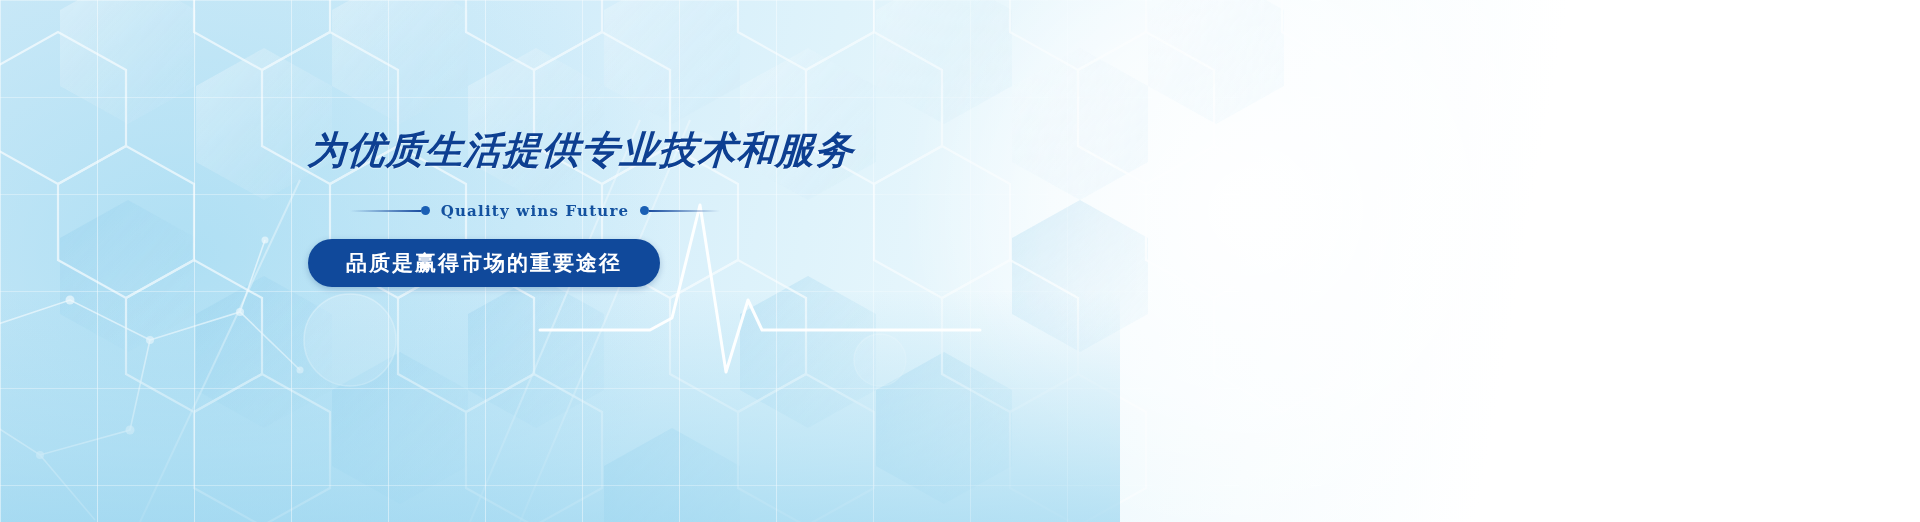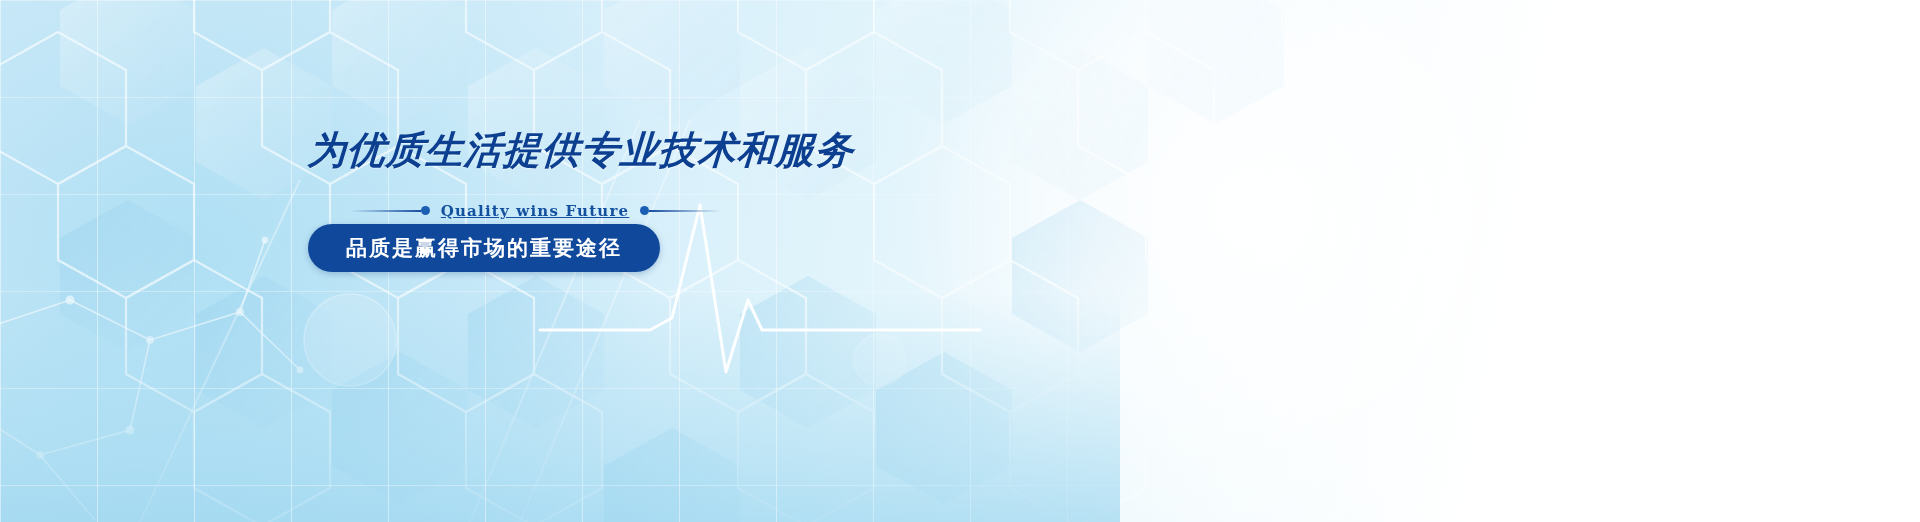--- a/index.html
+++ b/index.html
@@ -120,25 +120,24 @@
   }
   .divider .en-text {
     font-family: "DejaVu Serif", "Liberation Serif", serif;
     font-size: 15px;
     font-weight: bold;
     color: #13519f;
     letter-spacing: 1.2px;
     padding: 0 11px;
     white-space: nowrap;
     flex: 0 0 auto;
-    text-decoration: underline;
   }
 
   .cta-button {
-    margin-top: 4px;
+    margin-top: 19px;
     display: inline-flex;
     align-items: center;
     justify-content: center;
     height: 48px;
     padding: 0 38px;
     border: none;
     border-radius: 26px;
     background: #10499b;
     color: #ffffff;
     font-family: "DejaVu Sans", "Liberation Sans", sans-serif;

